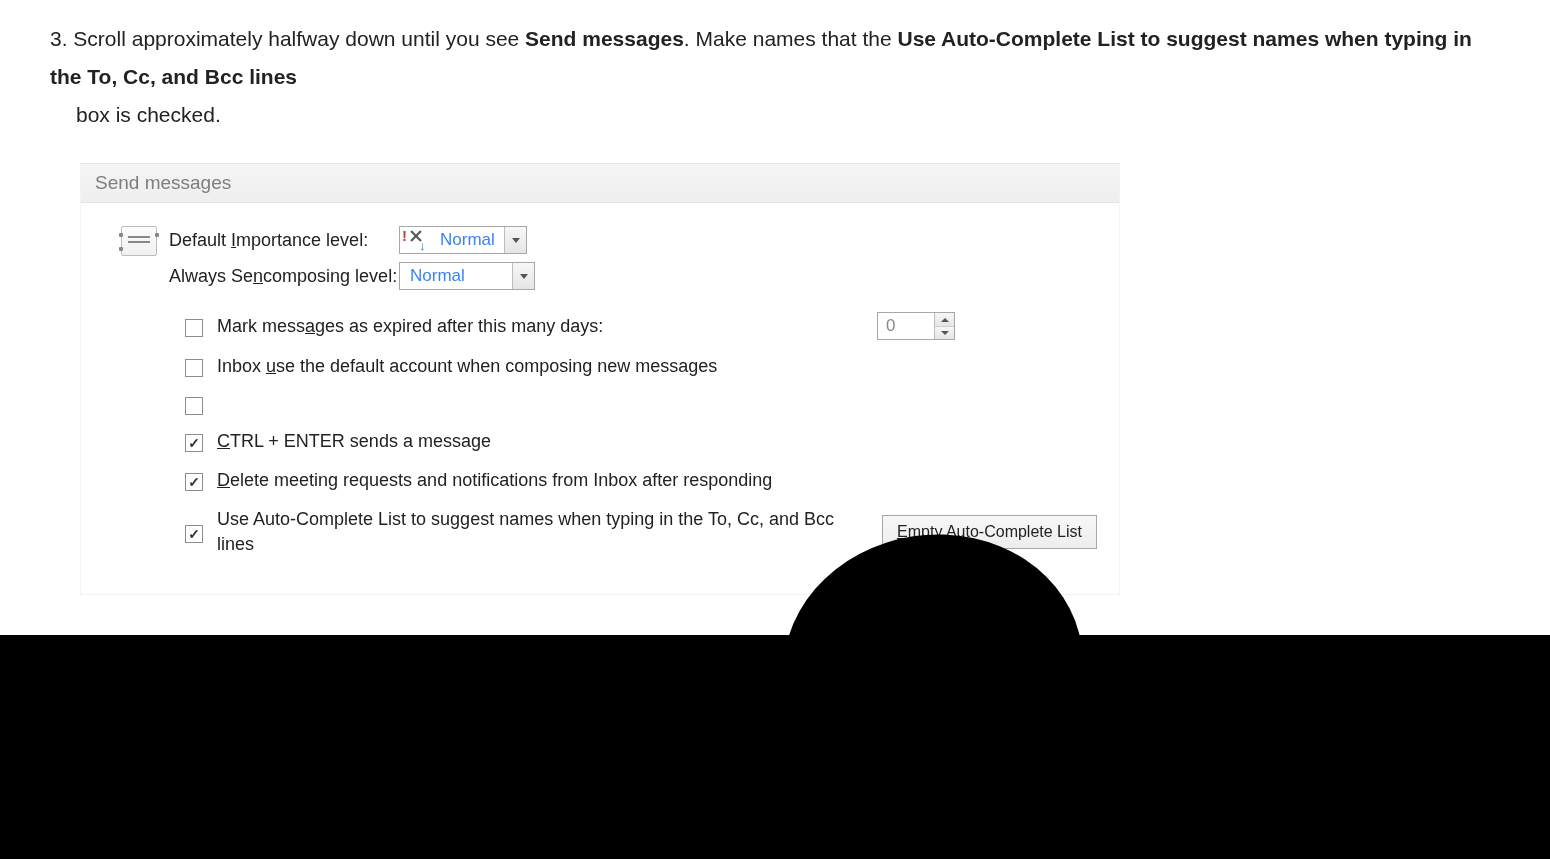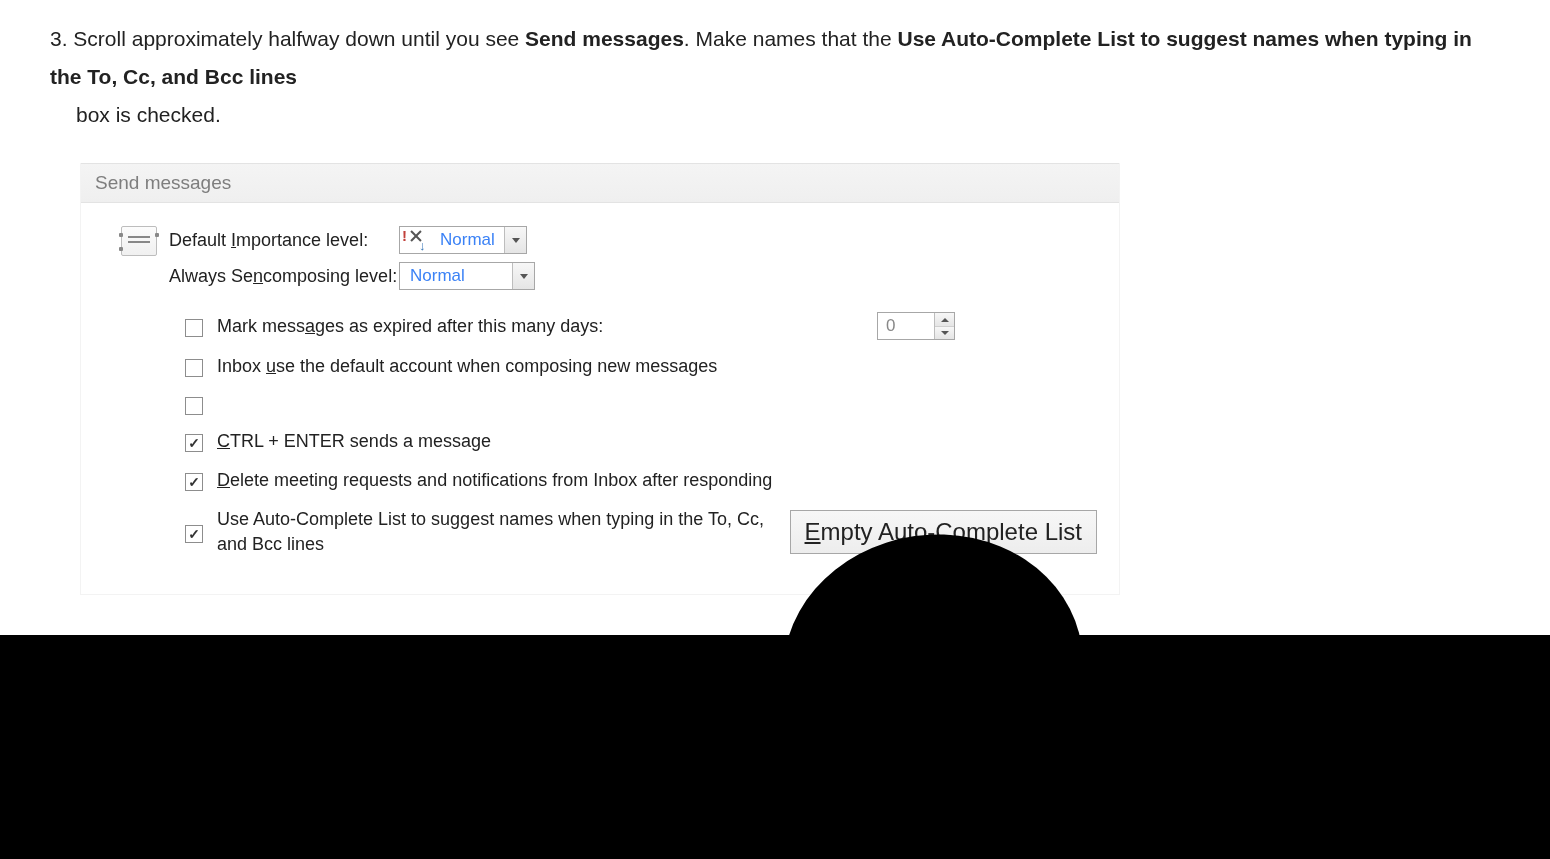--- a/index.html
+++ b/index.html
@@ -219,21 +219,21 @@
       width: 0; height: 0;
       border-left: 4px solid transparent;
       border-right: 4px solid transparent;
       border-top: 4px solid #555;
     }
     .action-button {
       margin-left: auto;
       background: linear-gradient(#f7f7f7, #ededed);
       border: 1px solid #a7a7a7;
       padding: 7px 14px;
-      font-size: 24px;
+      font-size: 16px;
       color: #222;
       white-space: nowrap;
       align-self: center;
     }
     .bottom-black {
       position: relative;
       width: 100%;
       height: 250px;
       background: #000;
       margin-top: 40px;

